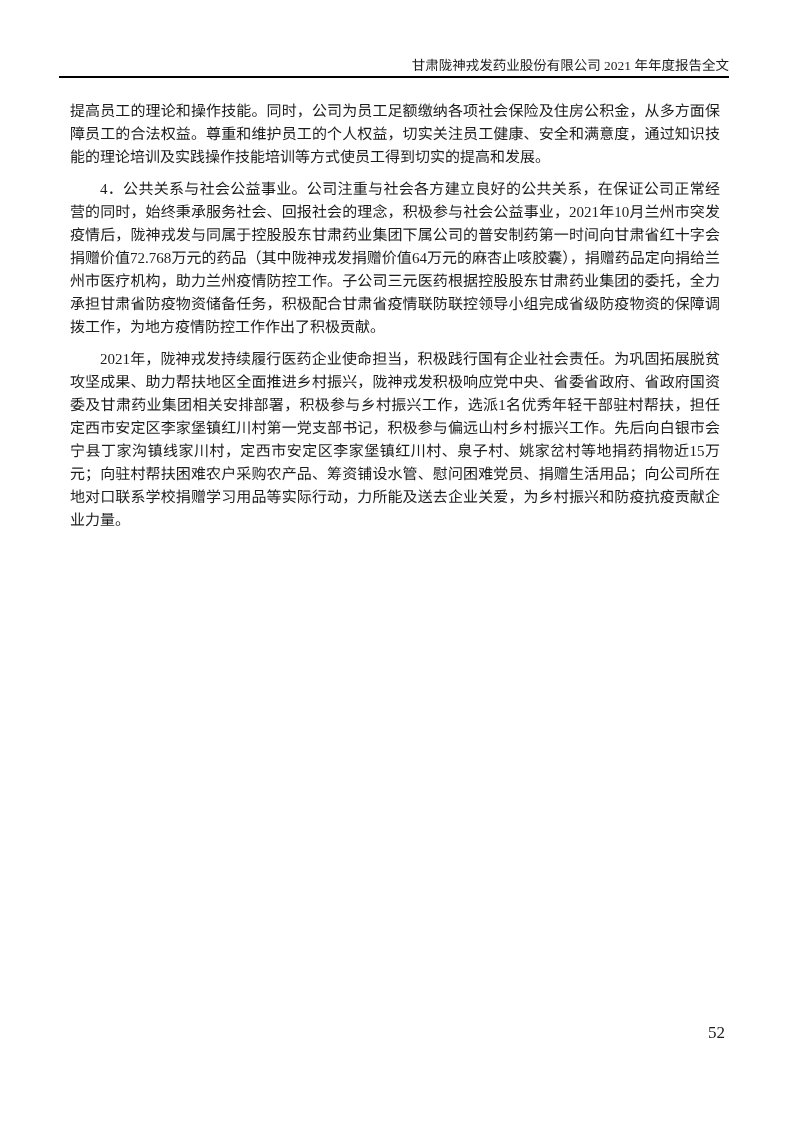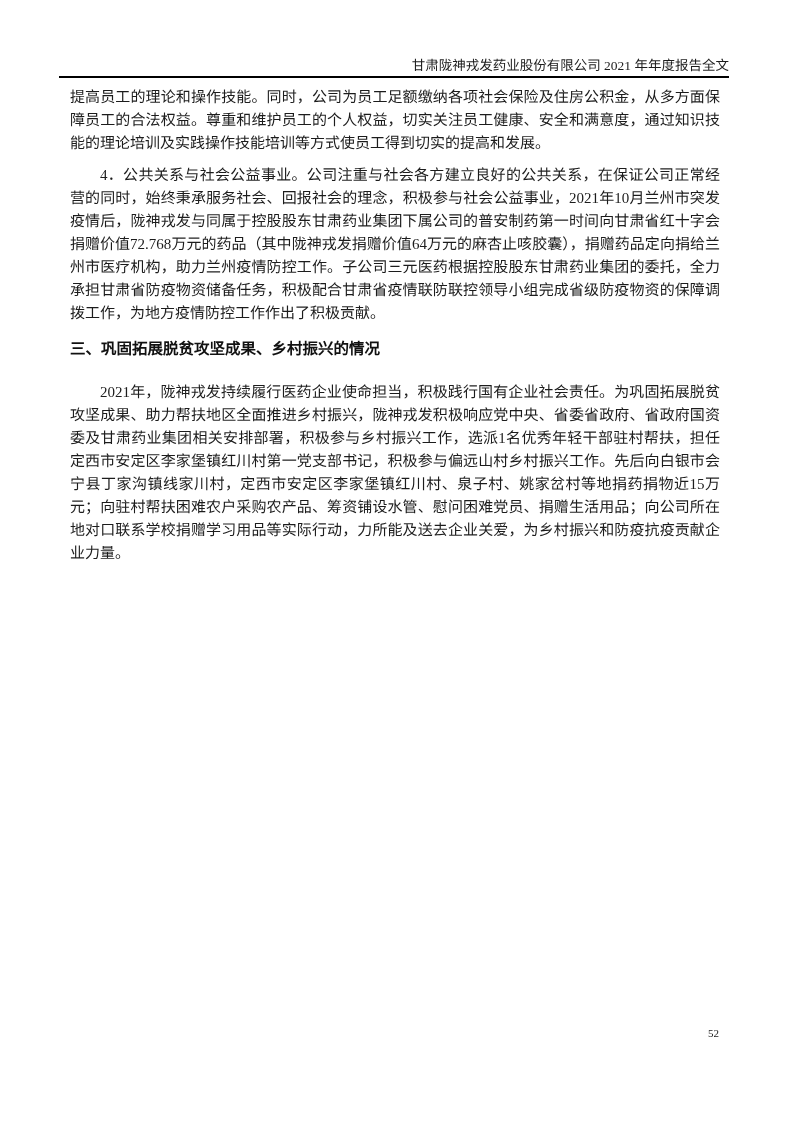--- a/index.html
+++ b/index.html
@@ -26,21 +26,21 @@
   }
   .header-title {
     text-align: right;
     font-size: 13.5px;
     line-height: 17px;
     padding-bottom: 2px;
     white-space: nowrap;
   }
   .page-body {
     position: absolute;
-    top: 86px;
+    top: 100px;
     left: 70px;
     right: 73px;
     font-size: 15px;
     line-height: 23px;
     text-align: justify;
   }
   .para {
     margin: 0 0 9px 0;
   }
   .para.indent {
@@ -50,44 +50,43 @@
     font-family: "Liberation Sans", "DejaVu Sans", sans-serif;
     font-weight: bold;
     font-size: 15.5px;
     line-height: 20px;
     text-align: left;
     margin: 14px 0 22px 0;
     color: #111111;
   }
   .page-footer {
     position: absolute;
-    right: 74px;
+    right: 68px;
     bottom: 66px;
-    font-size: 11px;
+    font-size: 17px;
     line-height: 14px;
     text-align: right;
   }
 </style>
 </head>
 <body>
 
 <div class="page">
 
   <header class="page-header">
     <div class="header-title">甘肃陇神戎发药业股份有限公司 2021 年年度报告全文</div>
   </header>
 
   <main class="page-body">
 
     <p class="para">提高员工的理论和操作技能。同时，公司为员工足额缴纳各项社会保险及住房公积金，从多方面保障员工的合法权益。尊重和维护员工的个人权益，切实关注员工健康、安全和满意度，通过知识技能的理论培训及实践操作技能培训等方式使员工得到切实的提高和发展。</p>
 
 
     <p class="para indent">4．公共关系与社会公益事业。公司注重与社会各方建立良好的公共关系，在保证公司正常经营的同时，始终秉承服务社会、回报社会的理念，积极参与社会公益事业，2021年10月兰州市突发疫情后，陇神戎发与同属于控股股东甘肃药业集团下属公司的普安制药第一时间向甘肃省红十字会捐赠价值72.768万元的药品（其中陇神戎发捐赠价值64万元的麻杏止咳胶囊），捐赠药品定向捐给兰州市医疗机构，助力兰州疫情防控工作。子公司三元医药根据控股股东甘肃药业集团的委托，全力承担甘肃省防疫物资储备任务，积极配合甘肃省疫情联防联控领导小组完成省级防疫物资的保障调拨工作，为地方疫情防控工作作出了积极贡献。</p>
 
-    <h2 class="section-heading">三、巩固拓展脱贫攻坚成果、乡村振兴的情况</h2>
 
     <p class="para indent">2021年，陇神戎发持续履行医药企业使命担当，积极践行国有企业社会责任。为巩固拓展脱贫攻坚成果、助力帮扶地区全面推进乡村振兴，陇神戎发积极响应党中央、省委省政府、省政府国资委及甘肃药业集团相关安排部署，积极参与乡村振兴工作，选派1名优秀年轻干部驻村帮扶，担任定西市安定区李家堡镇红川村第一党支部书记，积极参与偏远山村乡村振兴工作。先后向白银市会宁县丁家沟镇线家川村，定西市安定区李家堡镇红川村、泉子村、姚家岔村等地捐药捐物近15万元；向驻村帮扶困难农户采购农产品、筹资铺设水管、慰问困难党员、捐赠生活用品；向公司所在地对口联系学校捐赠学习用品等实际行动，力所能及送去企业关爱，为乡村振兴和防疫抗疫贡献企业力量。</p>
 
   </main>
 
   <footer class="page-footer">
     <span>52</span>
   </footer>
 
 </div>

